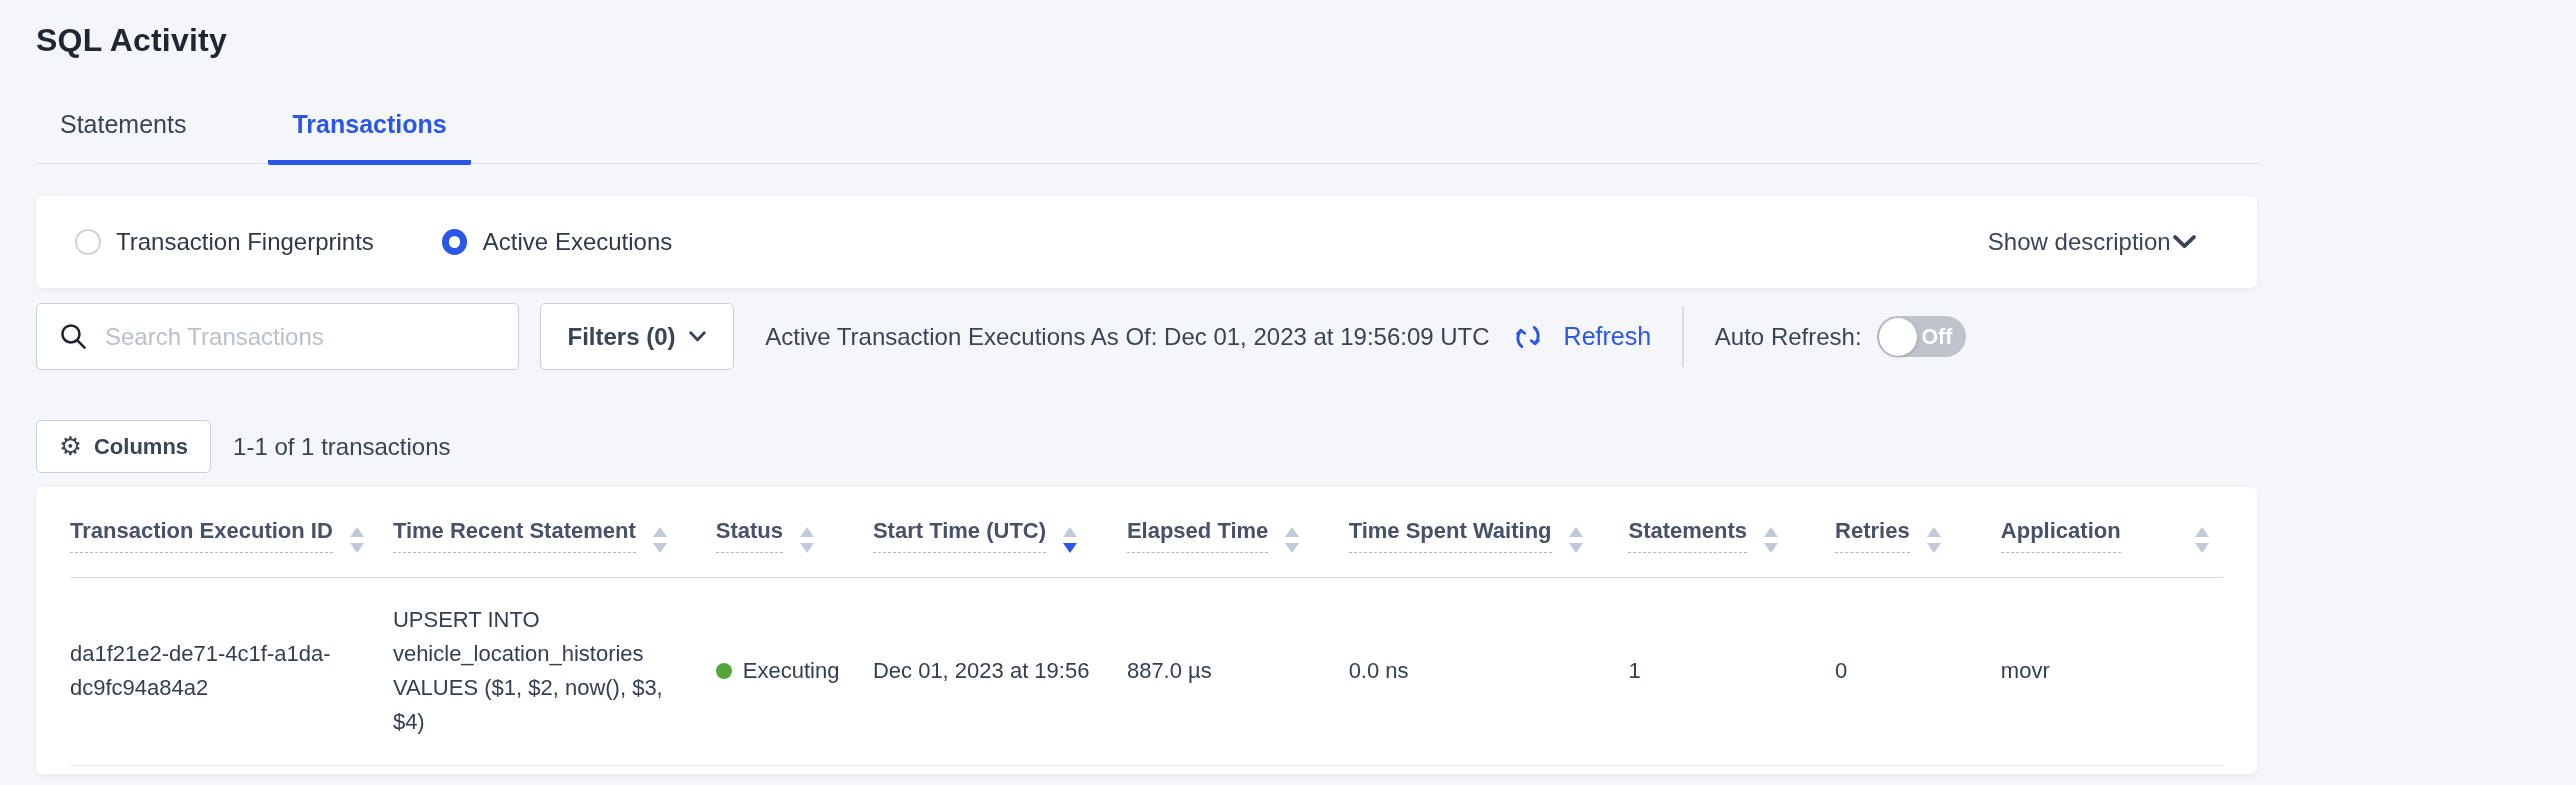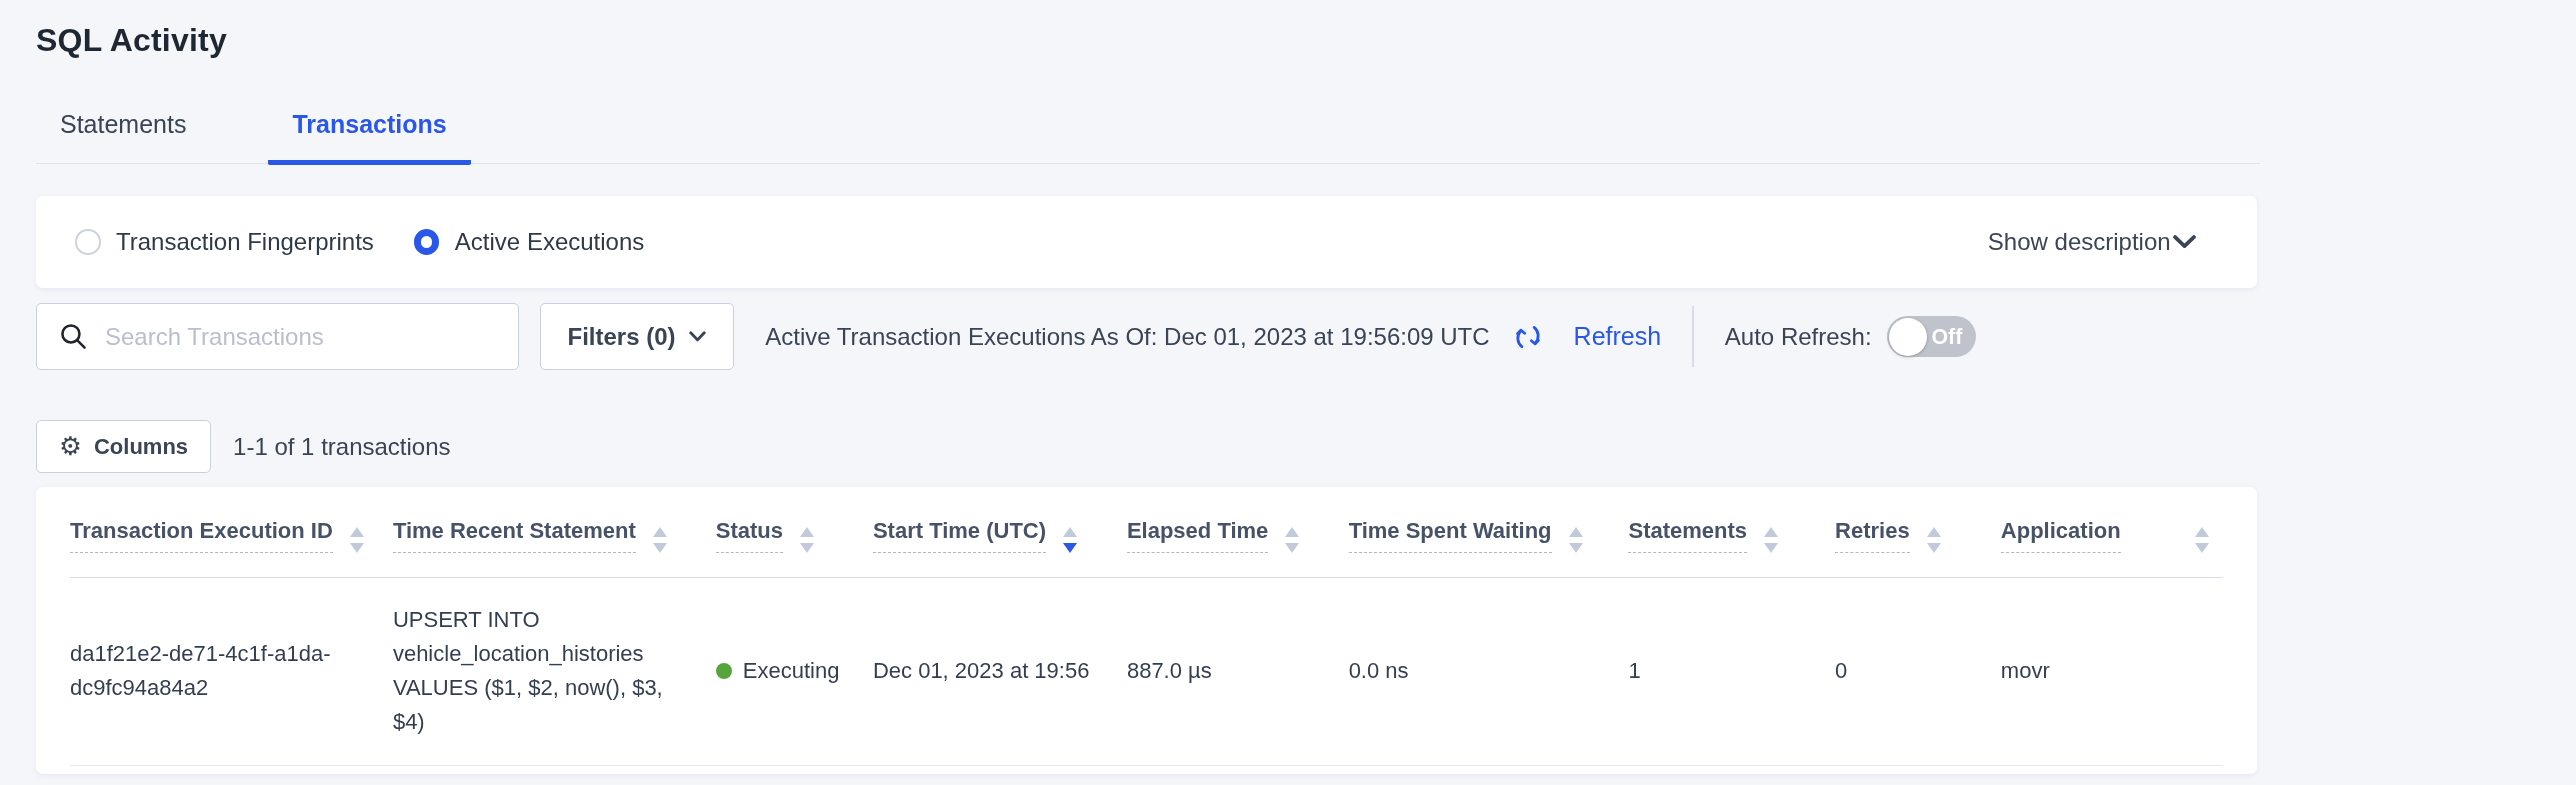--- a/index.html
+++ b/index.html
@@ -51,21 +51,21 @@
     border-radius:6.8px;
     box-shadow:0 1.7px 5.1px rgba(56,76,108,.07);
   }
 
   
   .view-card{
     margin-top:32px;height:92px;
     display:flex;align-items:center;justify-content:space-between;
     padding:0 61px 0 39px;
   }
-  .radio-group{display:flex;align-items:flex-start;gap:40px;}
+  .radio-group{display:flex;align-items:flex-start;gap:68px;}
   .radio-option{display:flex;align-items:center;cursor:pointer;}
   .radio-circle{
     width:25.6px;height:25.6px;border-radius:50%;
     background:#fff;border:2.6px solid #cdd2dc;flex:0 0 auto;
   }
   .radio-circle[data-selected="true"]{border:7.7px solid var(--blue);}
   .radio-label{font-size:24px;color:#2f3947;margin-left:15.4px;}
   .show-desc{display:flex;align-items:center;gap:2px;cursor:pointer;}
   .show-desc-label{font-size:24px;color:#3a4557;}
 
@@ -86,21 +86,21 @@
   }
   .search-box input::placeholder{color:#b9c0cc;}
   .filters-btn{
     margin-left:20.5px;height:67px;background:#fff;
     border:1.7px solid var(--border-input);border-radius:5.1px;
     display:flex;align-items:center;gap:13.7px;padding:0 27px;
     font-size:24px;font-weight:700;color:var(--ink);cursor:pointer;
   }
   .asof-text{margin-left:31px;font-size:24px;color:var(--ink);white-space:nowrap;}
   .refresh-btn{
-    margin-left:22px;display:flex;align-items:center;gap:30px;
+    margin-left:22px;display:flex;align-items:center;gap:20px;
     color:var(--blue);font-size:25px;cursor:pointer;white-space:nowrap;
   }
   .v-divider{width:1.7px;height:61px;background:#d7dce5;margin:0 31px;}
   .auto-refresh-label{font-size:24px;color:var(--ink);white-space:nowrap;}
   .toggle{
     margin-left:15.4px;width:89px;height:41px;border-radius:20.5px;
     background:#bfc3cb;position:relative;cursor:pointer;flex:0 0 auto;
   }
   .toggle-knob{
     position:absolute;left:1.7px;top:1.7px;width:38px;height:38px;border-radius:50%;

